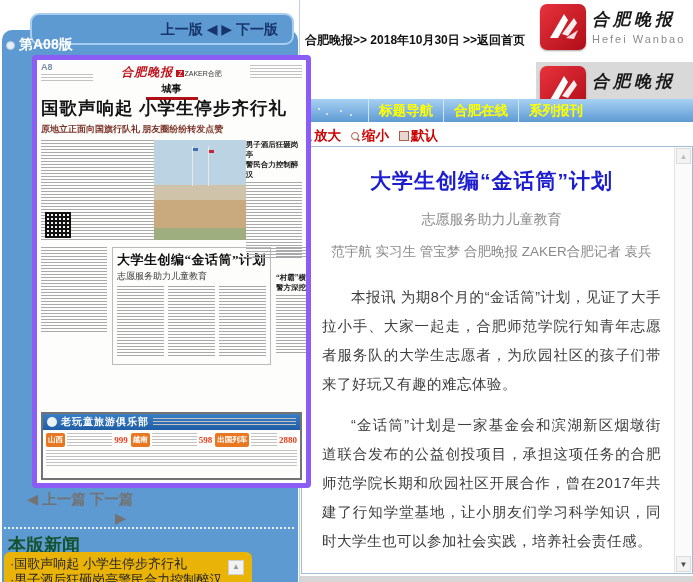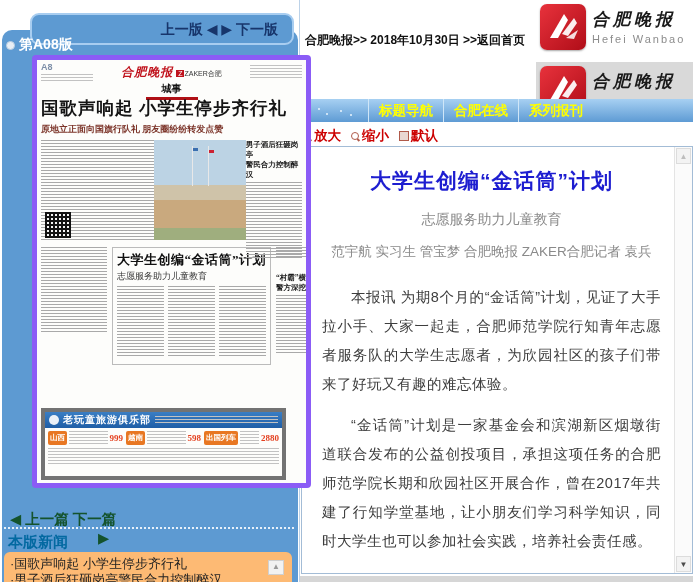--- a/index.html
+++ b/index.html
@@ -39,37 +39,37 @@
   .p-midrow{display:flex;gap:5px;padding:3px 4px;height:118px;}
   .p-mid-left{width:66px;flex:none;}
   .p-mid-left-h{font-size:10.5px;font-weight:bold;color:#222;line-height:13px;white-space:pre-line;margin-bottom:3px;}
   .p-mid-box{flex:1;border:1px solid #bbb;padding:3px 4px;}
   .p-art2-title{font-size:13px;font-weight:bold;color:#111;letter-spacing:0.5px;white-space:nowrap;}
   .p-art2-sub{font-size:9px;color:#333;margin:1px 0 3px 0;}
   .p-mid-cols{display:flex;gap:4px;height:70px;}
   .p-mid-cols div{flex:1;}
   .p-mid-right{width:58px;flex:none;}
   .p-mid-right-h{font-size:7.5px;font-weight:bold;color:#1c1c1c;line-height:10px;white-space:pre-line;margin:14px 0 2px 0;}
-  .p-ad{position:absolute;left:4px;right:20px;bottom:3px;height:64px;border:4px solid #737373;text-align:right;}
+  .p-ad{position:absolute;left:4px;right:4px;bottom:3px;height:64px;border:2px solid #737373;text-align:right;}
   .p-ad-bar{height:16px;background:linear-gradient(to bottom,#3a7ec4,#1f5ea6);display:flex;align-items:center;gap:4px;padding:0 4px;}
   .p-ad-logo{width:10px;height:10px;border-radius:50%;background:#fff;flex:none;opacity:.9;}
   .p-ad-title{color:#fff;font-weight:bold;font-size:10px;letter-spacing:1px;white-space:nowrap;}
   .p-ad-side{flex:1;height:8px;}
   .p-ad-body{display:flex;gap:3px;padding:3px;}
   .p-ad-item{flex:1;display:flex;align-items:center;gap:2px;}
   .p-ad-tag{background:#e87722;color:#fff;font-size:7.5px;font-weight:bold;padding:2px 2px;border-radius:2px;white-space:nowrap;}
   .p-ad-lines{flex:1;height:14px;}
   .p-ad-price{color:#e4401f;font-size:9px;font-weight:bold;}
   .p-ad-row2{margin:0 3px;height:18px;}
 
-  .prev-next{position:absolute;left:10px;top:490px;z-index:3;color:#14532d;font-weight:bold;font-size:14.5px;line-height:19px;margin-top:20px;}
+  .prev-next{position:absolute;left:27px;top:490px;z-index:3;color:#737373;font-weight:bold;font-size:14.5px;line-height:19px;}
   .prev-next .l2{display:block;padding-left:88px;}
   .dotted-sep{position:absolute;left:4px;top:527px;width:290px;border-top:2px dotted #e6f0fa;z-index:3;}
-  .board-title{position:absolute;left:8px;top:533px;z-index:3;color:#0369a1;font-weight:bold;font-size:15px;}
-  .news-box{position:absolute;left:4px;top:552px;width:288px;height:30px;background:#fdba74;border-radius:6px 6px 0 0;z-index:3;padding:4px 6px;box-sizing:border-box;overflow:hidden;}
+  .board-title{position:absolute;left:8px;top:533px;z-index:3;color:#14532d;font-weight:bold;font-size:18px;}
+  .news-box{position:absolute;left:4px;top:552px;width:248px;height:30px;background:#eab308;border-radius:6px 6px 0 0;z-index:3;padding:4px 6px;box-sizing:border-box;overflow:hidden;}
   .news-item{font-size:13px;color:#222;line-height:16px;white-space:nowrap;cursor:pointer;}
   .news-scroll-up{position:absolute;right:8px;top:8px;width:14px;height:13px;background:#f2f2f2;border:1px solid #d0d0d0;color:#9a9a9a;font-size:8px;line-height:12px;text-align:center;}
 
   
   .right-panel{position:absolute;left:299px;top:0;width:394px;height:582px;background:#fff;border-left:1px solid #bcd2e8;box-sizing:border-box;}
   .logo-area{position:absolute;right:0;top:0;width:157px;height:99px;overflow:hidden;}
   .logo-tile{height:62px;display:flex;align-items:flex-start;gap:6px;padding:4px 4px;box-sizing:border-box;}
   .logo-tile.t2{background:#d9d9d9;height:40px;}
   .logo-mark{width:46px;height:46px;flex:none;border-radius:7px;background:linear-gradient(135deg,#e8323c,#b00d18);position:relative;box-shadow:0 1px 2px rgba(0,0,0,.35);}
   .logo-mark svg{position:absolute;left:4px;top:4px;}

